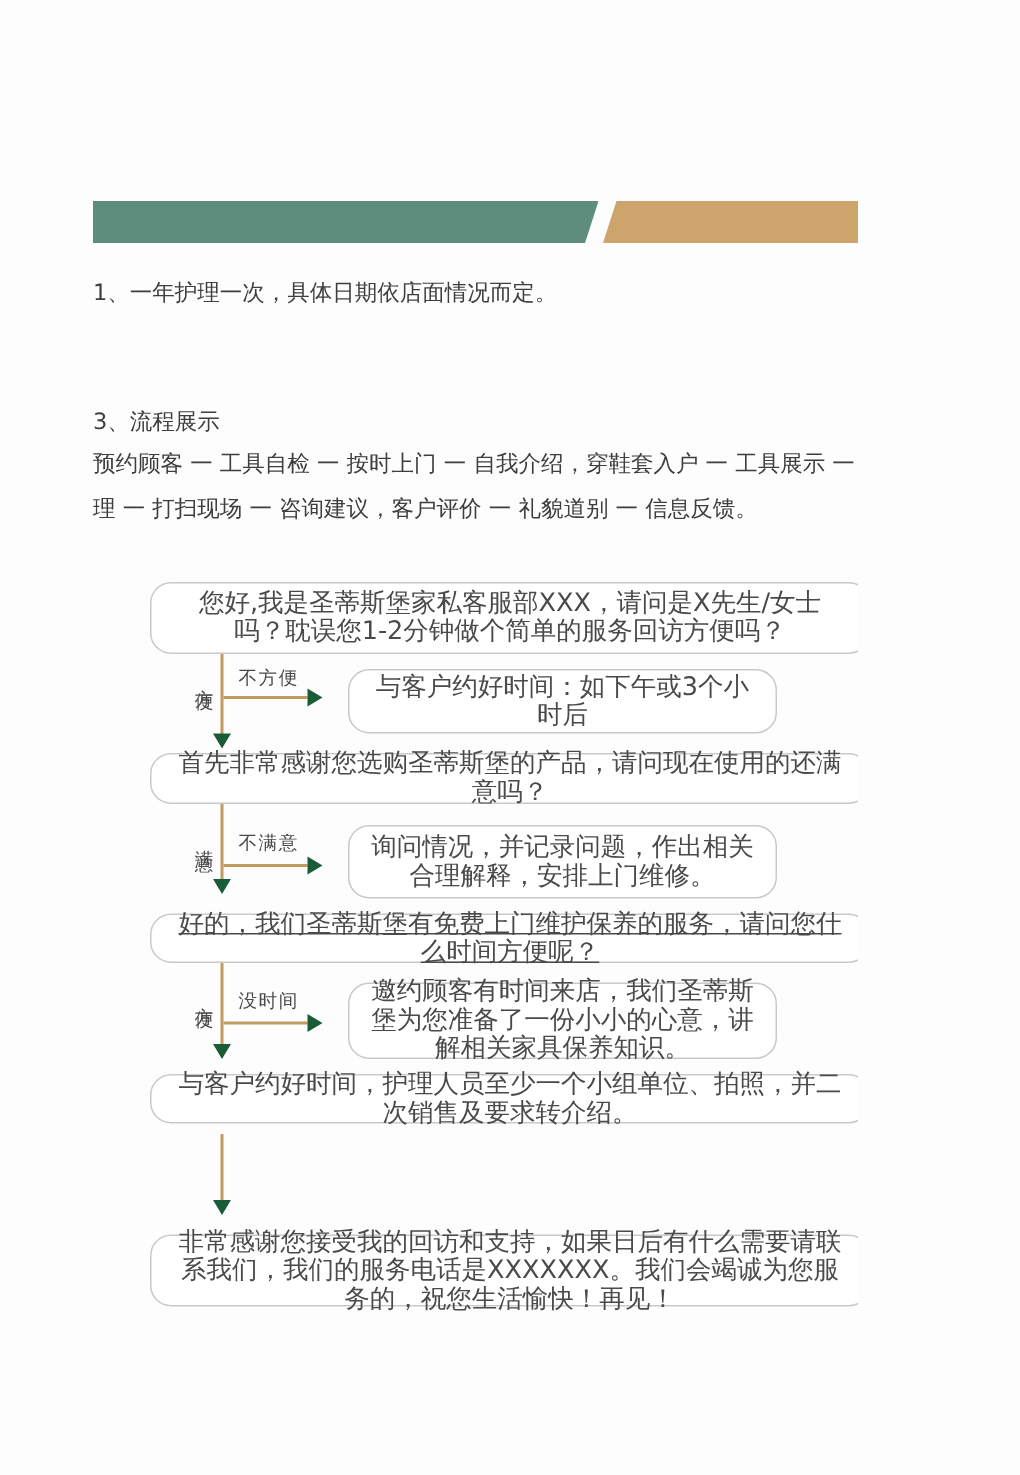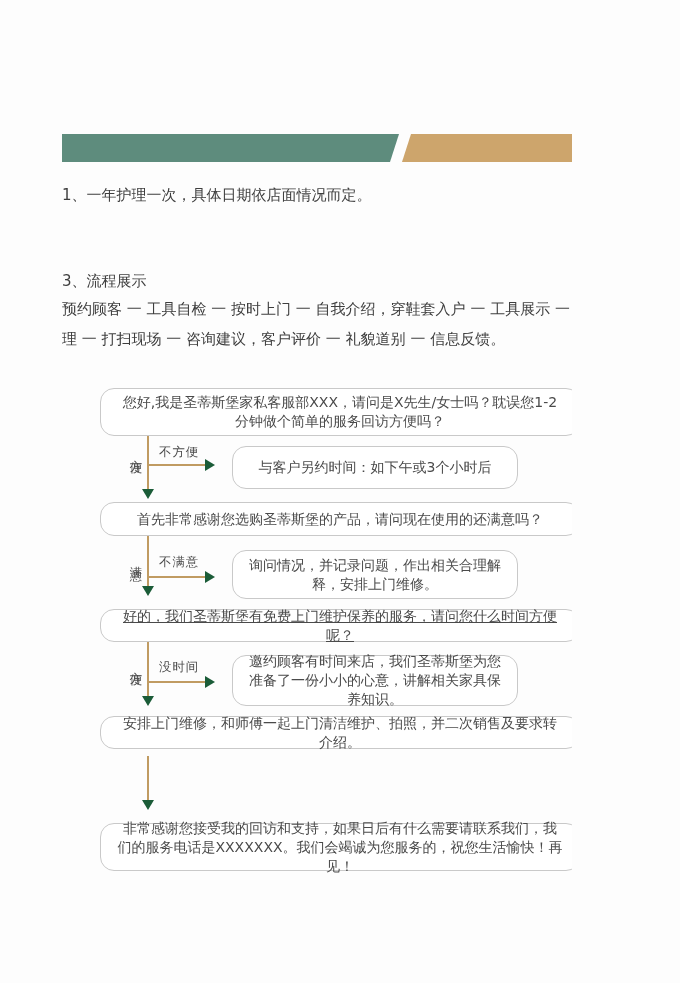--- a/index.html
+++ b/index.html
@@ -33,21 +33,21 @@
   .p2 { top:212px; }
   .p3 { top:266px; }
   .p4 { top:294px; }
   .p5 { top:350px; }
 
   
   .fbox {
     position:absolute; background:#fff;
     border:1px solid #c9c9c9; border-radius:14px;
     display:flex; align-items:center; justify-content:center;
-    text-align:center; font-size:14px; line-height:19px; color:#4a4a4a;
+    text-align:center; font-size:17px; line-height:19px; color:#4a4a4a;
   }
   .main-box { left:100px; width:480px; padding:2px 16px; }
   .side-box { left:232px; width:286px; padding:2px 14px; }
 
   .b1 { top:388px; height:48px; }
   .s1 { top:446px; height:43px; }
   .b2 { top:502px; height:34px; }
   .s2 { top:550px; height:49px;text-align:center; }
   .b3 { top:609px; height:33px;text-decoration:underline; }
   .s3 { top:655px; height:51px; }
@@ -103,38 +103,38 @@
   <div class="para p3">3、流程展示</div>
   <div class="para p4">预约顾客 一 工具自检 一 按时上门 一 自我介绍，穿鞋套入户 一 工具展示 一 深度护理 一 打扫现场 一 咨询建议，客户评价 一 礼貌道别 一 信息反馈。</div>
 
   <div class="fbox main-box b1">您好,我是圣蒂斯堡家私客服部XXX，请问是X先生/女士吗？耽误您1-2分钟做个简单的服务回访方便吗？</div>
   <div class="vline v1"></div>
   <div class="arrow-down ad1"></div>
   <div class="vlabel vl1">方便</div>
   <div class="hline h1"></div>
   <div class="arrow-right ar1"></div>
   <div class="rlabel rl1">不方便</div>
-  <div class="fbox side-box s1">与客户另约时间：如下午或3个小时后</div>
+  <div class="fbox side-box s1">与客户约好时间：如下午或3个小时后</div>
 
   <div class="fbox main-box b2">首先非常感谢您选购圣蒂斯堡的产品，请问现在使用的还满意吗？</div>
   <div class="vline v2"></div>
   <div class="arrow-down ad2"></div>
   <div class="vlabel vl2">满意</div>
   <div class="hline h2"></div>
   <div class="arrow-right ar2"></div>
   <div class="rlabel rl2">不满意</div>
   <div class="fbox side-box s2">询问情况，并记录问题，作出相关合理解释，安排上门维修。</div>
 
   <div class="fbox main-box b3">好的，我们圣蒂斯堡有免费上门维护保养的服务，请问您什么时间方便呢？</div>
   <div class="vline v3"></div>
   <div class="arrow-down ad3"></div>
   <div class="vlabel vl3">方便</div>
   <div class="hline h3"></div>
   <div class="arrow-right ar3"></div>
   <div class="rlabel rl3">没时间</div>
   <div class="fbox side-box s3">邀约顾客有时间来店，我们圣蒂斯堡为您准备了一份小小的心意，讲解相关家具保养知识。</div>
 
-  <div class="fbox main-box b4">安排上门维修，和师傅一起上门清洁维护、拍照，并二次销售及要求转介绍。</div>
+  <div class="fbox main-box b4">与客户约好时间，护理人员至少一个小组单位、拍照，并二次销售及要求转介绍。</div>
   <div class="vline v4"></div>
   <div class="arrow-down ad4"></div>
 
   <div class="fbox main-box b5">非常感谢您接受我的回访和支持，如果日后有什么需要请联系我们，我们的服务电话是XXXXXXX。我们会竭诚为您服务的，祝您生活愉快！再见！</div>
 </div>
 
 </body></html>

